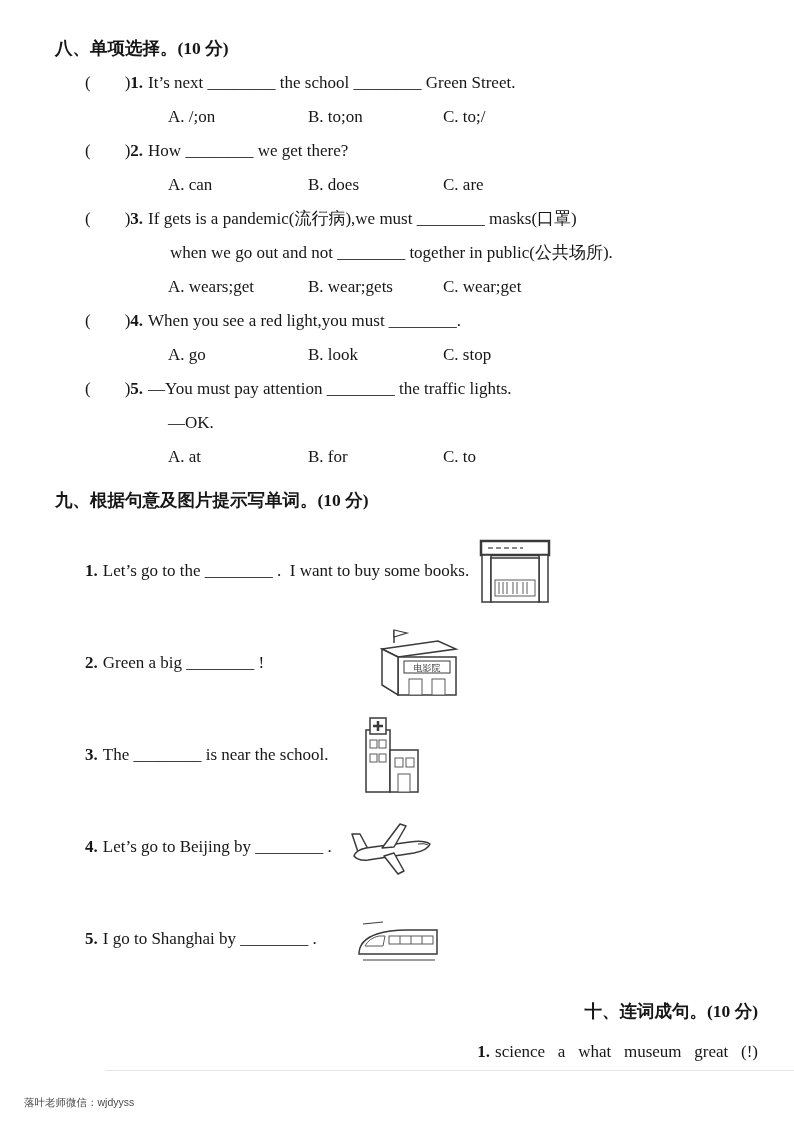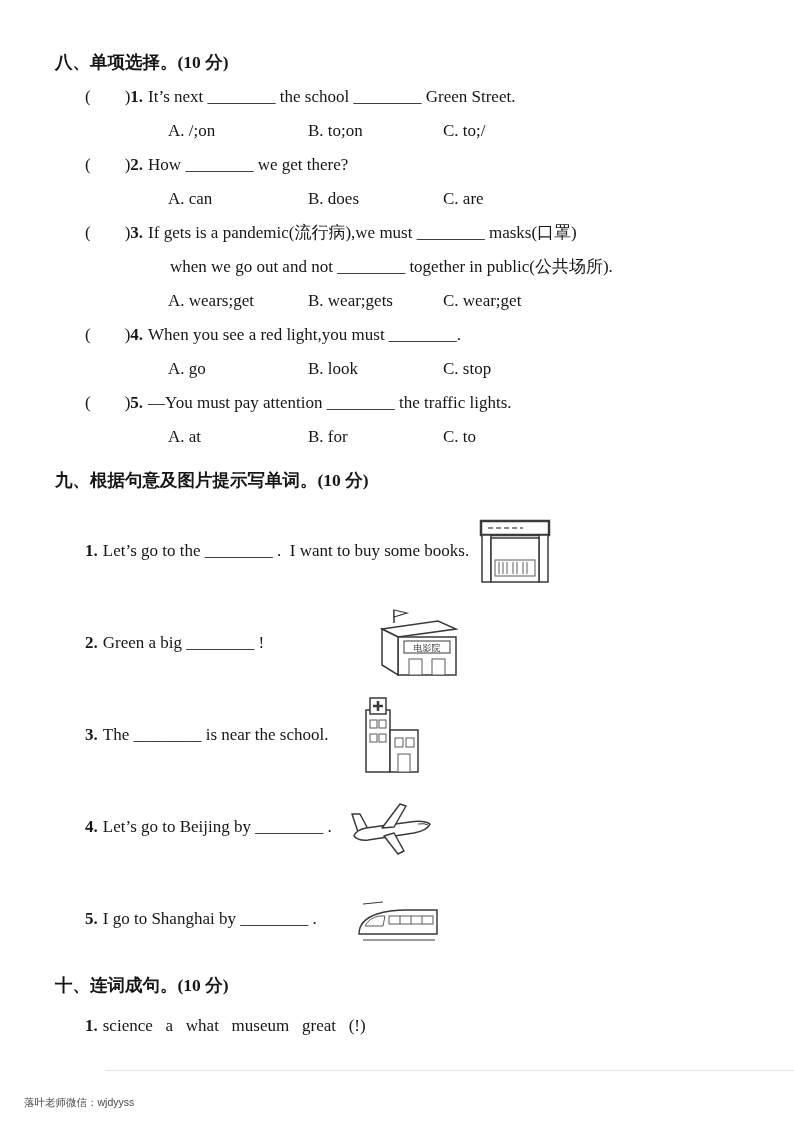--- a/index.html
+++ b/index.html
@@ -1,38 +1,38 @@
 <!DOCTYPE html>
 <html><head>
 <meta charset="utf-8">
 <style>
   html,body{margin:0;padding:0}
   body{
     width:794px;height:1122px;background:#ffffff;position:relative;overflow:hidden;
     font-family:"Liberation Serif","DejaVu Serif",serif;font-size:17px;color:#161616;
   }
-  .page{position:absolute;inset:0;padding:48px 36px 0 55px;}
+  .page{position:absolute;inset:0;padding:34px 36px 0 55px;}
   .sec-title{font-weight:700;font-size:17.5px;line-height:28px;white-space:pre;}
   .sec8 .sec-title{margin-bottom:4px;}
   .qline{padding-left:30px;line-height:34px;white-space:pre;}
   .qnum{font-weight:700;margin-right:5px;}
   .cont-line{padding-left:115px;line-height:34px;white-space:pre;}
   .dash-line{padding-left:113px;line-height:34px;white-space:pre;}
   .opts{padding-left:113px;line-height:34px;white-space:pre;}
   .opt{display:inline-block;}
   .opt-a{width:140px;}
   .opt-b{width:135px;}
   .sec9{margin-top:12px;}
   .sec9 .sec-title{margin-bottom:11px;}
   .pic-row{display:flex;align-items:center;min-height:92px;padding-left:30px;white-space:pre;}
   .pic{flex:0 0 auto;display:inline-flex;}
   .pic svg{display:block;}
   .ml-1{margin-left:10px;} .ml-2{margin-left:112px;text-decoration:underline;} .ml-3{margin-left:30px;}
   .ml-4{margin-left:16px;} .ml-5{margin-left:38px;}
-  .sec10{margin-top:6px;}
+  .sec10{margin-top:12px;text-align:right;}
   .sec10 .sec-title{margin-bottom:12px;}
   .jumble{padding-left:30px;line-height:30px;white-space:pre;}
   .footer-line{position:absolute;left:105px;right:0;top:1070px;border-top:1.5px solid #e3e3e3;}
   .footer-note{
     position:absolute;left:24px;top:1096px;
     font-family:"Liberation Sans","DejaVu Sans",sans-serif;font-size:10.5px;color:#4a4a4a;
   }
   svg text{font-family:"DejaVu Sans",sans-serif;}
 </style>
 </head>
@@ -59,20 +59,21 @@
       <div class="opts"><span class="opt opt-a">A. wears;get</span><span class="opt opt-b">B. wear;gets</span><span class="opt">C. wear;get</span></div>
     </div>
 
     <div>
       <div class="qline"><span class="bracket">(        )</span><span class="qnum">4.</span><span>When you see a red light,you must ________.</span></div>
       <div class="opts"><span class="opt opt-a">A. go</span><span class="opt opt-b">B. look</span><span class="opt">C. stop</span></div>
     </div>
 
     <div>
       <div class="qline"><span class="bracket">(        )</span><span class="qnum">5.</span><span>—You must pay attention ________ the traffic lights.</span></div>
+      <div class="dash-line">—OK.</div>
       <div class="opts"><span class="opt opt-a">A. at</span><span class="opt opt-b">B. for</span><span class="opt">C. to</span></div>
     </div>
   </section>
 
   <section class="sec9">
     <div class="sec-title">九、根据句意及图片提示写单词。(10 分)</div>
 
     <div class="pic-row">
       <span class="qnum">1.</span><span>Let’s go to the ________ .  I want to buy some books.</span>
       <span class="pic ml-1">

